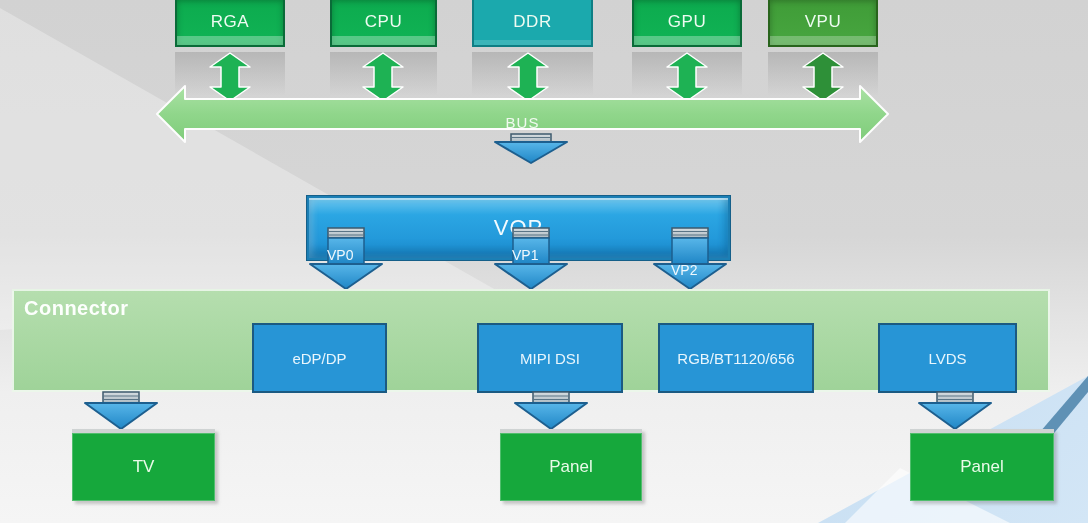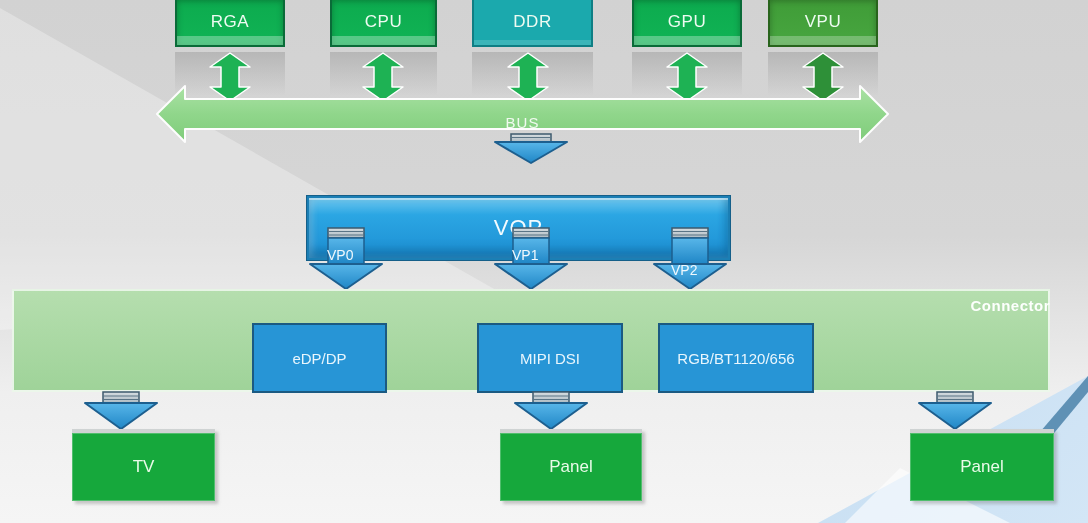--- a/index.html
+++ b/index.html
@@ -65,22 +65,22 @@
     display:flex;align-items:center;justify-content:center;
     color:#f2fbff;font-size:22px;letter-spacing:1px;margin-top:32px;
   }
   .vp-label{color:#f0f8fd;font-size:14px;width:44px;}
   
   .connector-band{
     left:12px;top:289px;width:1038px;height:103px;box-sizing:border-box;
     background:linear-gradient(180deg,#b5deae,#9fd399);
     border:2px solid rgba(255,255,255,.75);
   }
-  .connector-title{left:12px;top:297px;width:1038px;text-align:right;
-    color:#fdfffd;font-size:15px;font-weight:bold;letter-spacing:.5px;}
+  .connector-title{left:24px;top:297px;width:1038px;text-align:left;
+    color:#fdfffd;font-size:20px;font-weight:bold;letter-spacing:.5px;}
   .iface{
     top:323px;height:70px;box-sizing:border-box;
     background:#2795d6;border:2px solid #1b5a82;
     display:flex;align-items:center;justify-content:center;
     color:#e9f6fd;font-size:15px;
   }
   
   .output{
     top:429px;height:72px;box-sizing:border-box;
     background:#16a83c;border-top:4px solid #cfd3d3;
@@ -203,20 +203,23 @@
 
   <div class="abs iface" style="left:477px;width:146px">
     <span>MIPI DSI</span>
   </div>
   <div class="abs iface" style="left:252px;width:135px">
     <span>eDP/DP</span>
   </div>
   <div class="abs iface" style="left:658px;width:156px">
     <span>RGB/BT1120/656</span>
   </div>
+  <div class="abs iface" style="left:878px;width:139px">
+    <span>LVDS</span>
+  </div>
 
   <svg class="abs" style="left:83px;top:391px" width="76" height="39" viewBox="0 0 76 39">
     <rect x="20" y="1" width="36" height="11" fill="url(#gradCap)" stroke="#3d5a6d" stroke-width="1.5"></rect>
     <line x1="20" y1="5" x2="56" y2="5" stroke="#5a7485" stroke-width="1"></line>
     <line x1="20" y1="8.5" x2="56" y2="8.5" stroke="#5a7485" stroke-width="1"></line>
     <path d="M2 12 L74 12 L38 38 Z" fill="url(#gradBlue)" stroke="#1d5f8f" stroke-width="2" stroke-linejoin="round"></path>
   </svg>
   <svg class="abs" style="left:513px;top:391px" width="76" height="39" viewBox="0 0 76 39">
     <rect x="20" y="1" width="36" height="11" fill="url(#gradCap)" stroke="#3d5a6d" stroke-width="1.5"></rect>
     <line x1="20" y1="5" x2="56" y2="5" stroke="#5a7485" stroke-width="1"></line>

